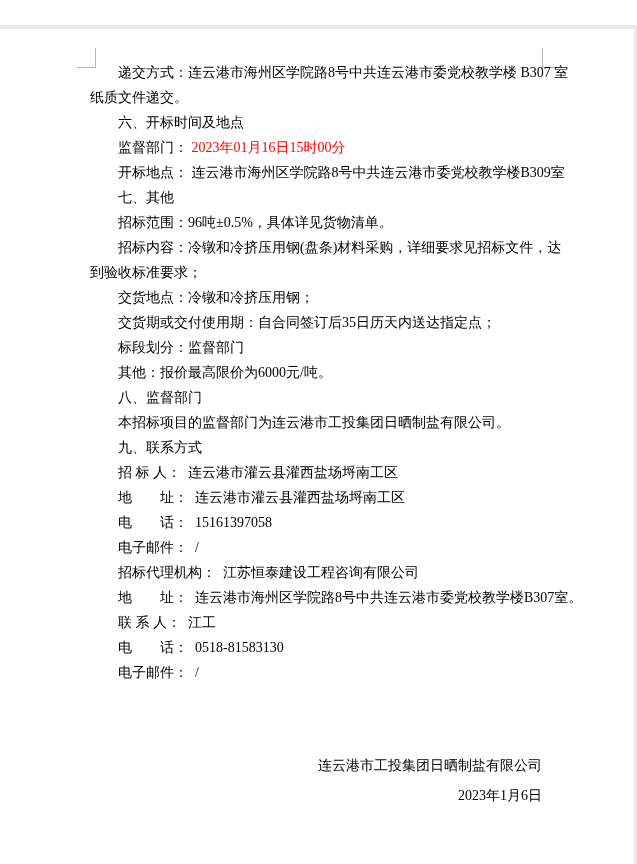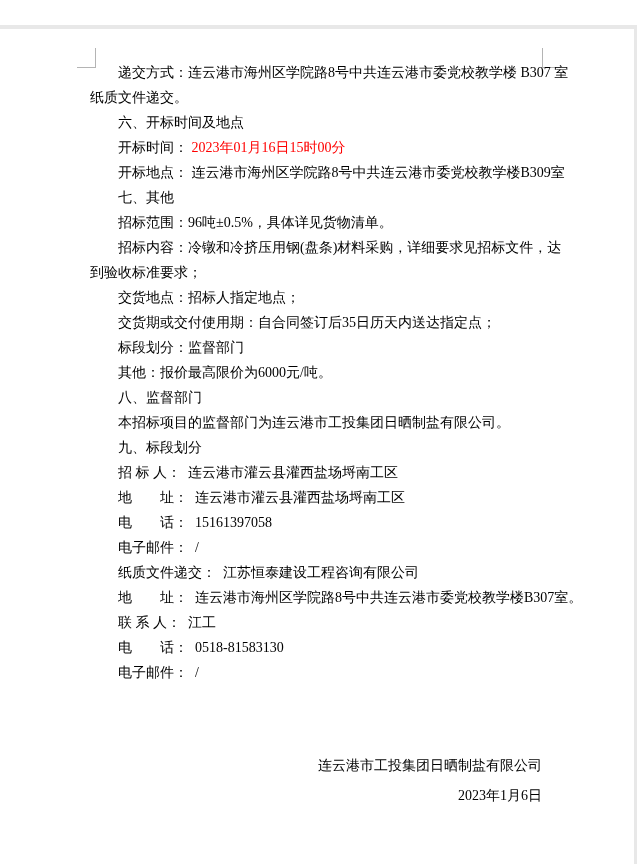--- a/index.html
+++ b/index.html
@@ -69,38 +69,38 @@
   <div class="edge right"></div>
   <div class="edge bottom"></div>
 
   <div class="margin-mark left"></div>
   <div class="margin-mark right"></div>
 
   <div class="content" id="doc-content">
       <div class="line indent"><span>递交方式：连云港市海州区学院路8号中共连云港市委党校教学楼 B307 室</span></div>
       <div class="line"><span>纸质文件递交。</span></div>
       <div class="line indent"><span>六、开标时间及地点</span></div>
-      <div class="line indent"><span>开标时间： </span><span class="red">2023年01月16日15时00分</span></div>
+      <div class="line indent"><span>监督部门： </span><span class="red">2023年01月16日15时00分</span></div>
       <div class="line indent"><span>开标地点： 连云港市海州区学院路8号中共连云港市委党校教学楼B309室</span></div>
       <div class="line indent"><span>七、其他</span></div>
       <div class="line indent"><span>招标范围：96吨±0.5%，具体详见货物清单。</span></div>
       <div class="line indent"><span>招标内容：冷镦和冷挤压用钢(盘条)材料采购，详细要求见招标文件，达</span></div>
       <div class="line"><span>到验收标准要求；</span></div>
-      <div class="line indent"><span>交货地点：招标人指定地点；</span></div>
+      <div class="line indent"><span>交货地点：冷镦和冷挤压用钢；</span></div>
       <div class="line indent"><span>交货期或交付使用期：自合同签订后35日历天内送达指定点；</span></div>
       <div class="line indent"><span>标段划分：监督部门</span></div>
       <div class="line indent"><span>其他：报价最高限价为6000元/吨。</span></div>
       <div class="line indent"><span>八、监督部门</span></div>
       <div class="line indent"><span>本招标项目的监督部门为连云港市工投集团日晒制盐有限公司。</span></div>
-      <div class="line indent"><span>九、标段划分</span></div>
+      <div class="line indent"><span>九、联系方式</span></div>
       <div class="line indent"><span>招 标 人：  连云港市灌云县灌西盐场埒南工区</span></div>
       <div class="line indent"><span>地　　址：  连云港市灌云县灌西盐场埒南工区</span></div>
       <div class="line indent"><span>电　　话：  15161397058</span></div>
       <div class="line indent"><span>电子邮件：  /</span></div>
-      <div class="line indent"><span>纸质文件递交：  江苏恒泰建设工程咨询有限公司</span></div>
+      <div class="line indent"><span>招标代理机构：  江苏恒泰建设工程咨询有限公司</span></div>
       <div class="line indent"><span>地　　址：  连云港市海州区学院路8号中共连云港市委党校教学楼B307室。</span></div>
       <div class="line indent"><span>联 系 人：  江工</span></div>
       <div class="line indent"><span>电　　话：  0518-81583130</span></div>
       <div class="line indent"><span>电子邮件：  /</span></div>
       <div class="line blank"></div>
       <div class="line blank"></div>
       <div class="line blank"></div>
       <div class="line center"><span>连云港市工投集团日晒制盐有限公司</span></div>
       <div class="line center"><span>2023年1月6日</span></div>
     </div>

